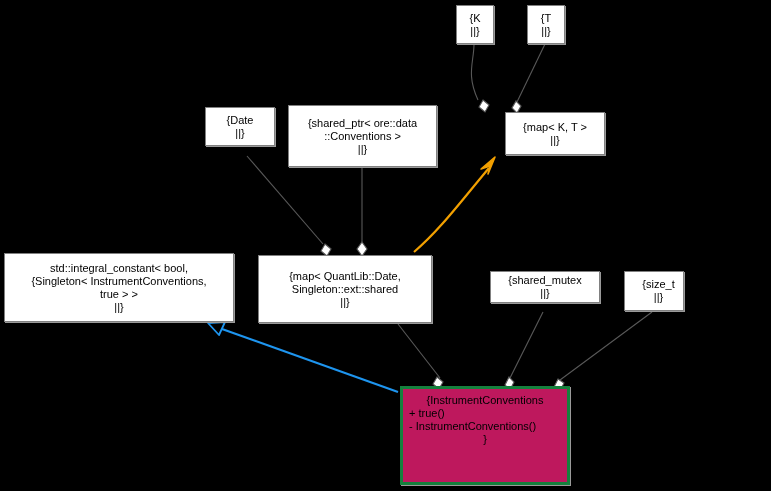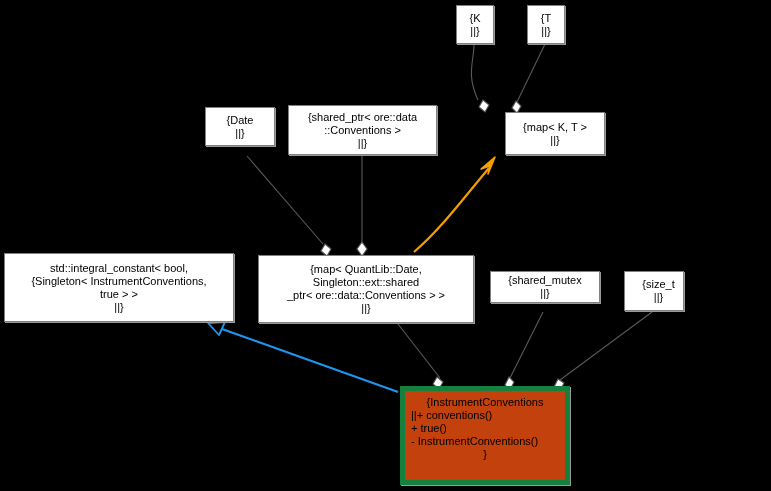--- a/index.html
+++ b/index.html
@@ -34,22 +34,22 @@
     align-items: center;
     justify-content: center;
     text-align: center;
     color: #000000;
     font-size: 11px;
     line-height: 13px;
     white-space: pre;
     z-index: 2;
   }
   .uml-node.focus-node {
-    background: #c2410c;
-    border: 5px solid #15803d;
+    background: #be185d;
+    border: 3px solid #15803d;
     align-items: flex-start;
     justify-content: flex-start;
     text-align: left;
     padding: 5px 6px 4px 6px;
   }
   .node-line {
     display: block;
   }
   .focus-node .node-line {
     width: 100%;
@@ -101,56 +101,54 @@
   <div class="uml-node" style="left:527px; top:5px; width:38px; height:39px;">
     <span class="node-line">{T</span>
     <span class="node-line">||}</span>
   </div>
 
   <div class="uml-node" style="left:205px; top:107px; width:70px; height:39px;text-align:right;">
     <span class="node-line">{Date</span>
     <span class="node-line">||}</span>
   </div>
 
-  <div class="uml-node" style="left:288px; top:105px; width:149px; height:50px;align-items:center;">
+  <div class="uml-node" style="left:288px; top:105px; width:149px; height:62px;align-items:center;">
     <span class="node-line">{shared_ptr&lt; ore::data</span>
     <span class="node-line">::Conventions &gt;</span>
     <span class="node-line">||}</span>
   </div>
 
   <div class="uml-node" style="left:460px; top:112px; width:100px; height:43px;margin-left:45px;">
     <span class="node-line">{map&lt; K, T &gt;</span>
     <span class="node-line">||}</span>
   </div>
 
   <div class="uml-node" style="left:4px; top:253px; width:230px; height:69px;">
     <span class="node-line">std::integral_constant&lt; bool,</span>
     <span class="node-line">{Singleton&lt; InstrumentConventions,</span>
     <span class="node-line">true &gt; &gt;</span>
     <span class="node-line">||}</span>
   </div>
 
-  <div class="uml-node" style="left:258px; top:255px; width:216px; height:68px;">
+  <div class="uml-node" style="left:258px; top:255px; width:174px; height:68px;">
     <span class="node-line">{map&lt; QuantLib::Date,</span>
     <span class="node-line">Singleton::ext::shared</span>
-    <span class="node-line">_ptr&lt; ore::data::Conventions &gt; &gt;</span>
     <span class="node-line">||}</span>
   </div>
 
   <div class="uml-node" style="left:490px; top:271px; width:110px; height:32px;">
     <span class="node-line">{shared_mutex</span>
     <span class="node-line">||}</span>
   </div>
 
   <div class="uml-node" style="left:624px; top:271px; width:60px; height:40px;padding-left:9px;">
     <span class="node-line">{size_t</span>
     <span class="node-line">||}</span>
   </div>
 
   <div class="uml-node focus-node" style="left:400px; top:386px; width:170px; height:99px;">
     <span class="node-line centered">{InstrumentConventions</span>
-    <span class="node-line">||+ conventions()</span>
     <span class="node-line">+ true()</span>
     <span class="node-line">- InstrumentConventions()</span>
     <span class="node-line centered">}</span>
   </div>
 
 </div>
 
 </body></html>

